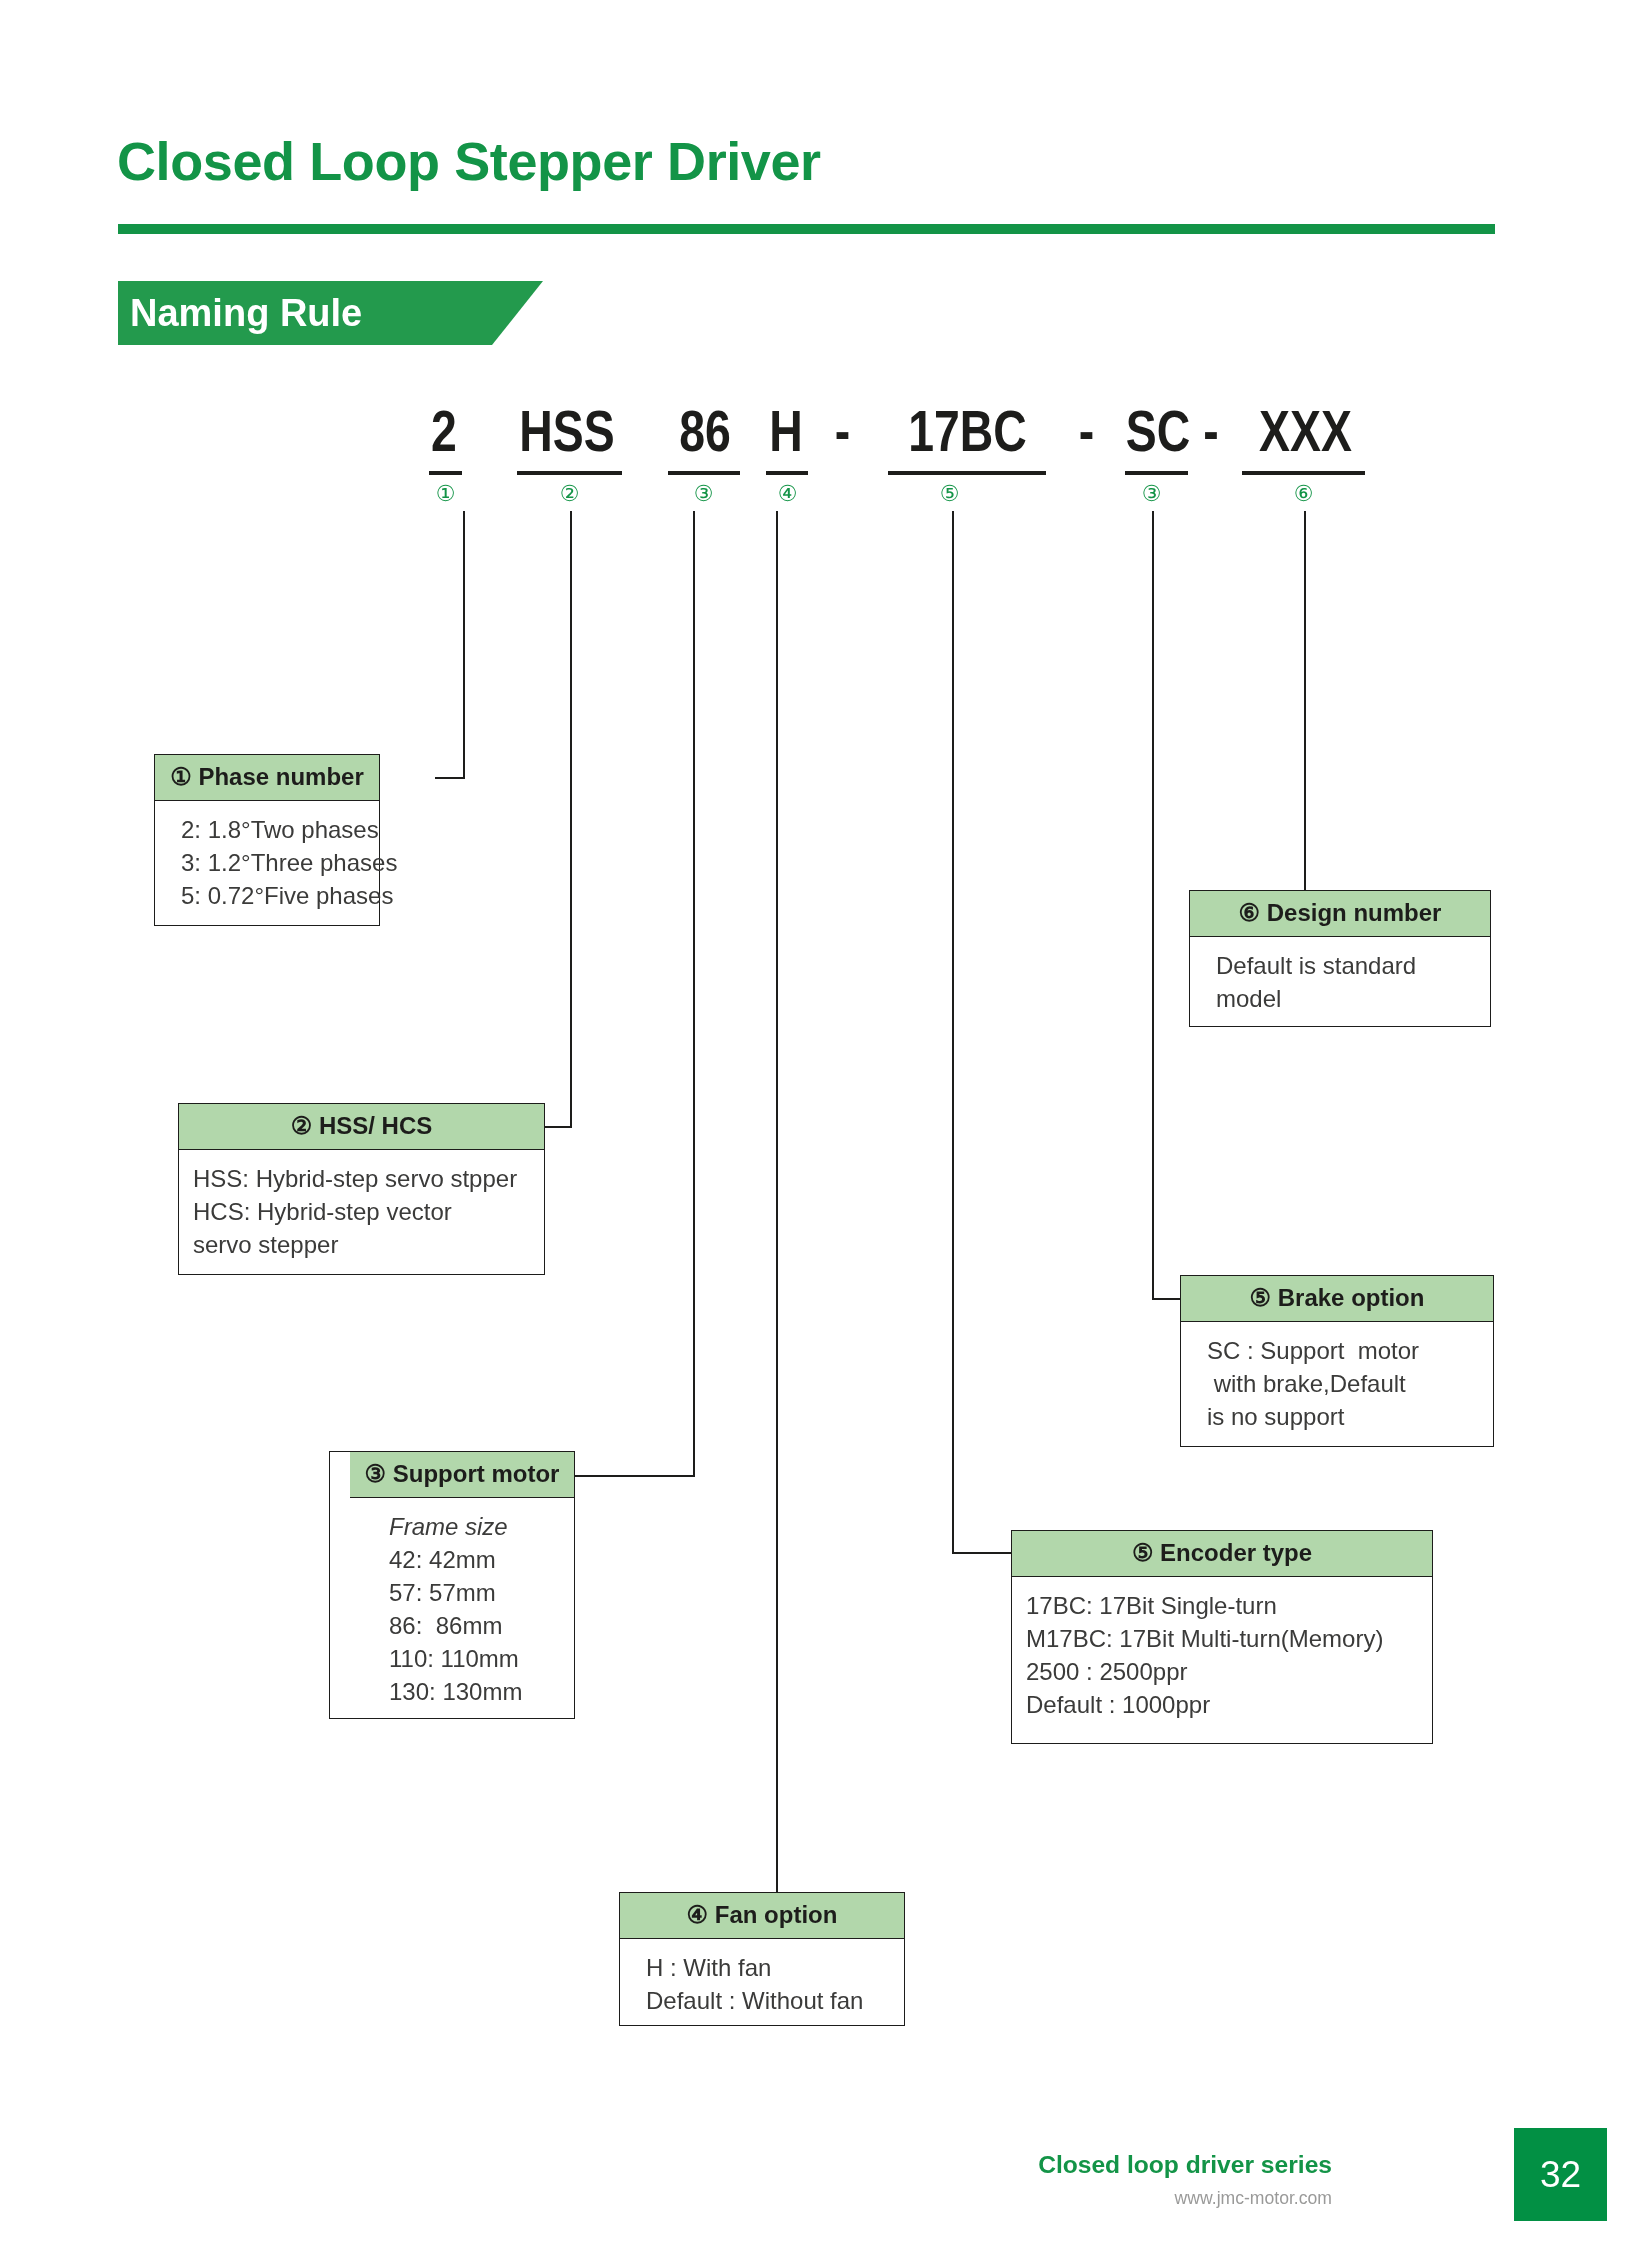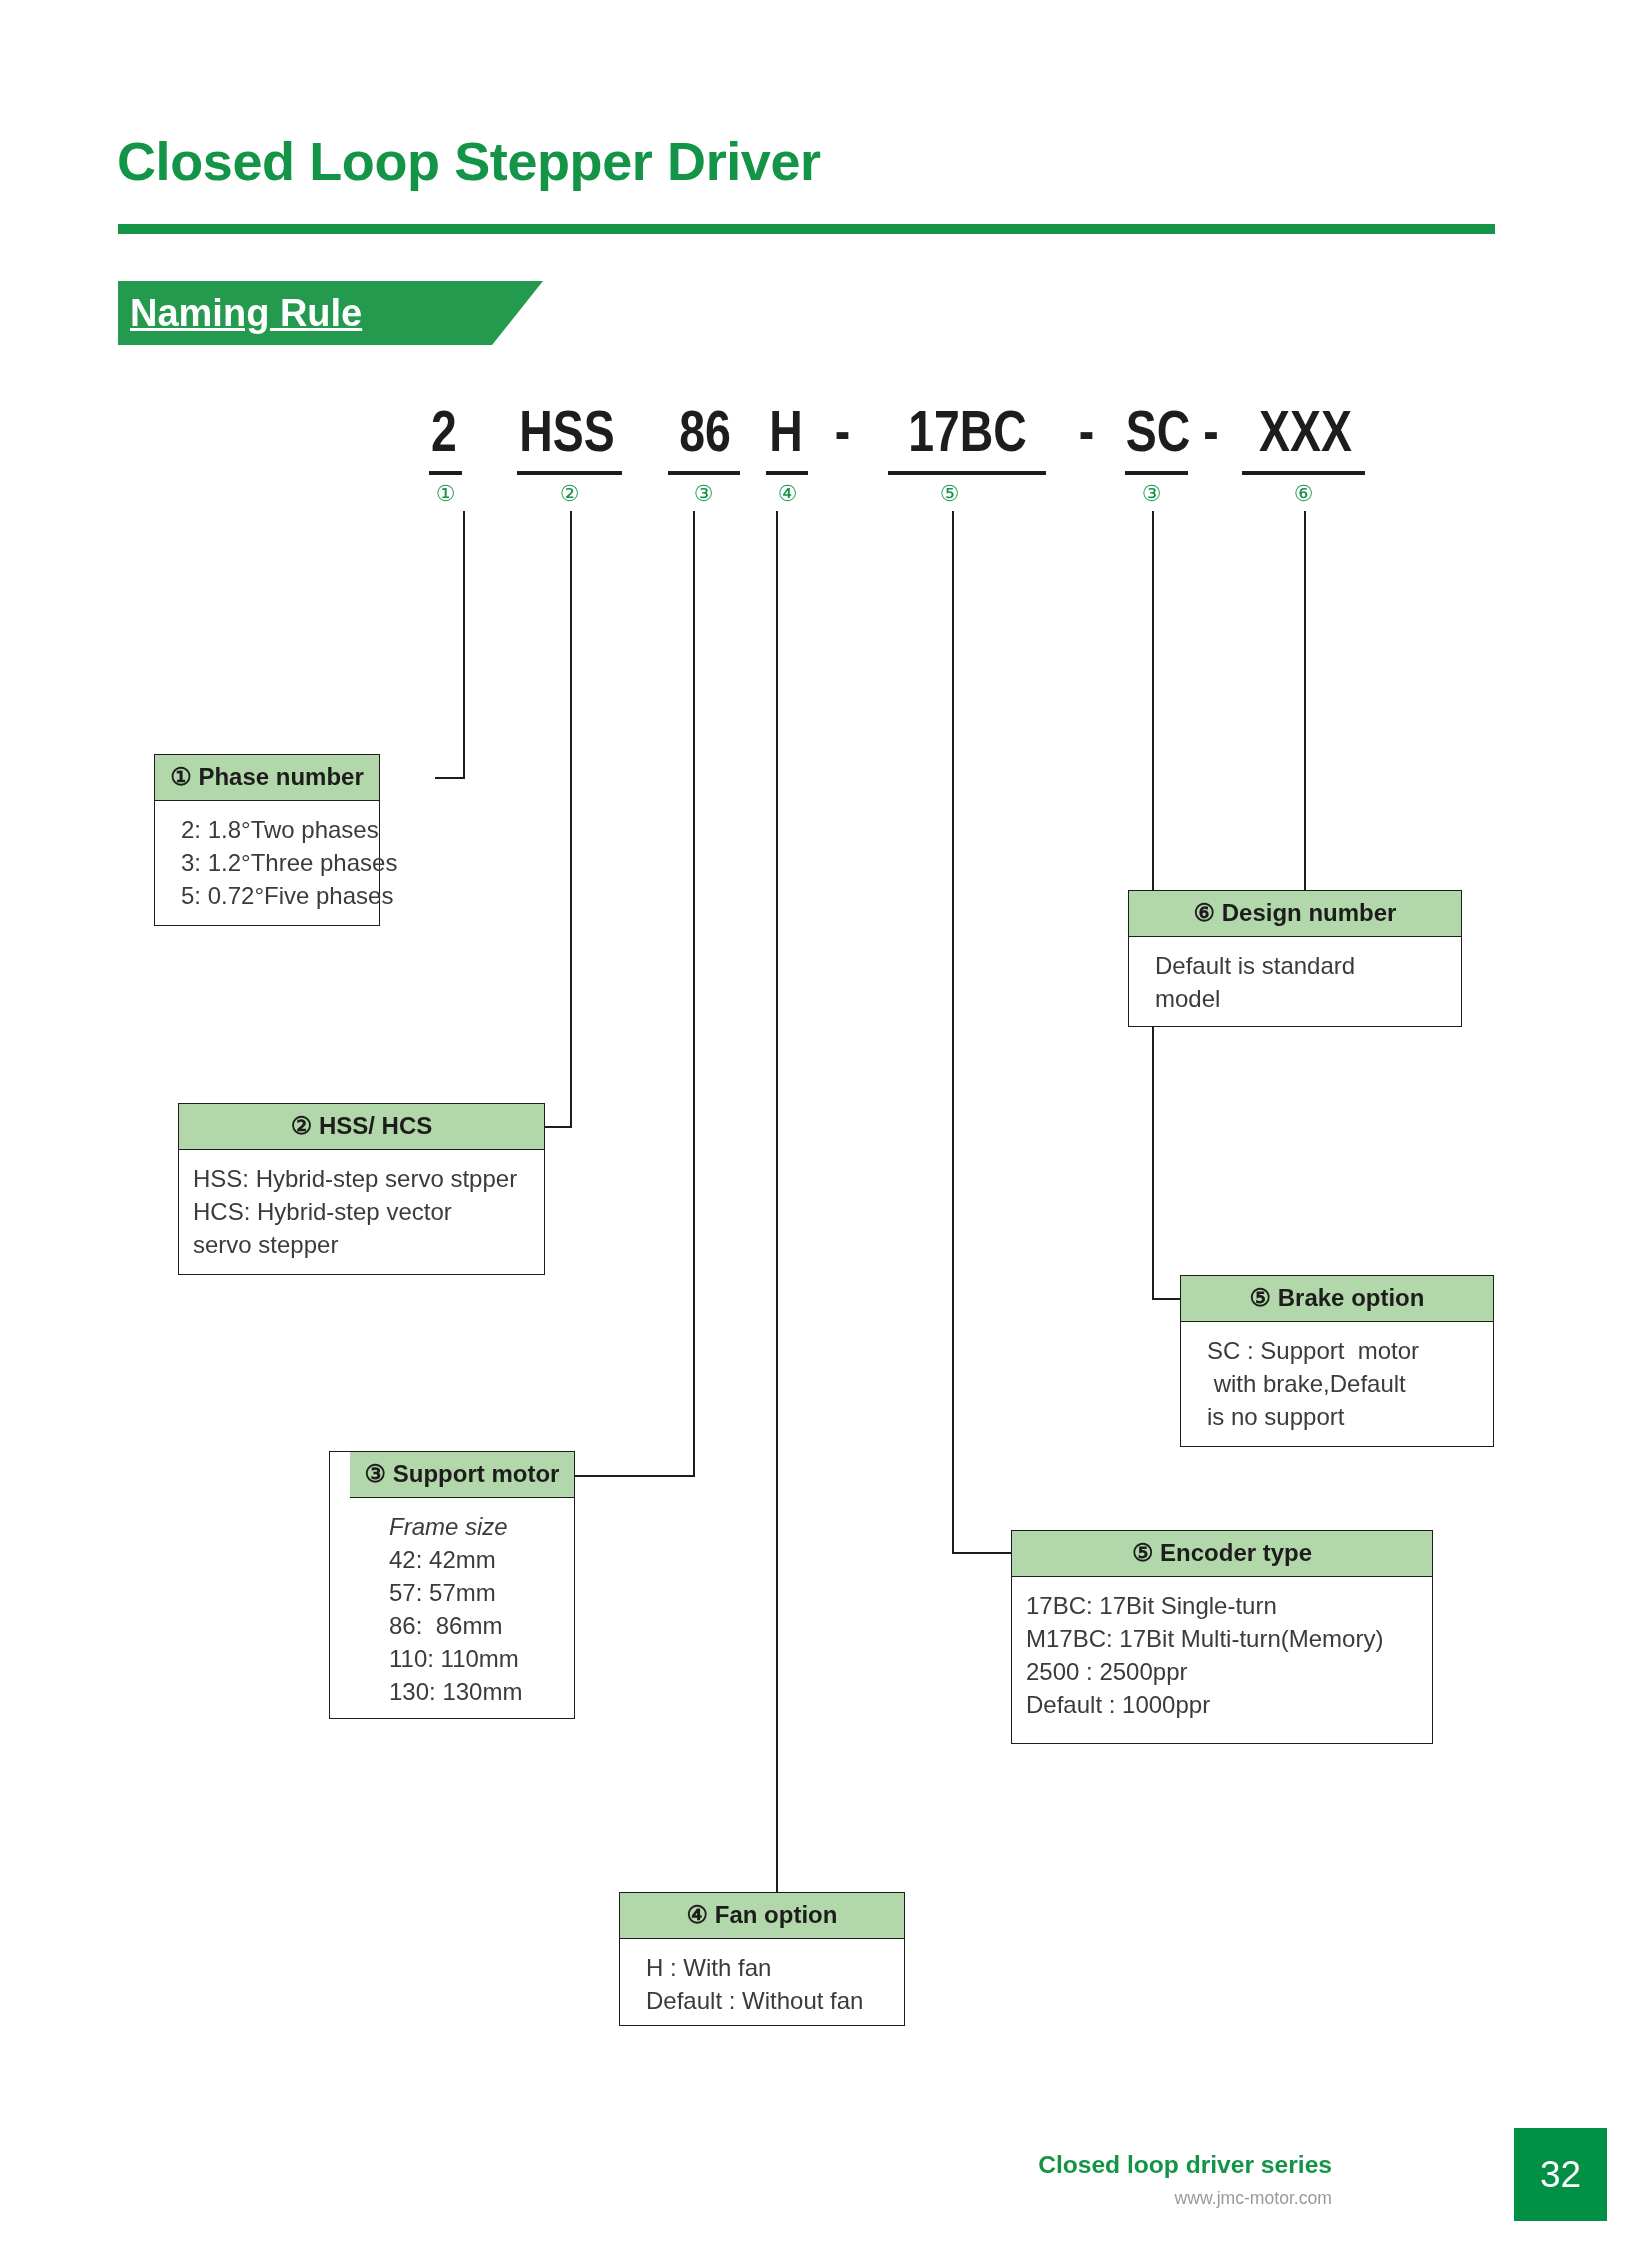--- a/index.html
+++ b/index.html
@@ -52,21 +52,20 @@
     clip-path: polygon(0 0, 100% 0, 88% 100%, 0 100%);
   }
   #section-banner-label {
     position: absolute;
     left: 130px;
     top: 292px;
     font-size: 38px;
     font-weight: bold;
     color: #ffffff;
     white-space: nowrap;
-    text-decoration: underline;
   }
 
   
   .pn-seg {
     position: absolute;
     font-family: "Liberation Sans", sans-serif;
     font-weight: bold;
     font-size: 58px;
     color: #1d1d1b;
     text-align: center;
@@ -298,21 +297,21 @@
 
   <div class="info-box" style="left:1180px; top:1275px; width:314px; height:172px;">
     <div class="info-head">⑤ Brake option</div>
     <div class="info-body body-pad-l2">
       <span class="ln">SC : Support  motor</span>
       <span class="ln"> with brake,Default</span>
       <span class="ln">is no support</span>
     </div>
   </div>
 
-  <div class="info-box" style="left:1128px; top:890px; width:334px; height:137px;">
+  <div class="info-box" style="left:1189px; top:890px; width:302px; height:137px;">
     <div class="info-head">⑥ Design number</div>
     <div class="info-body body-pad-l2">
       <span class="ln">Default is standard</span>
       <span class="ln">model</span>
     </div>
   </div>
 
   <div id="footer-series">Closed loop driver series</div>
   <div id="footer-url">www.jmc-motor.com</div>
   <div id="footer-page-box"></div>

